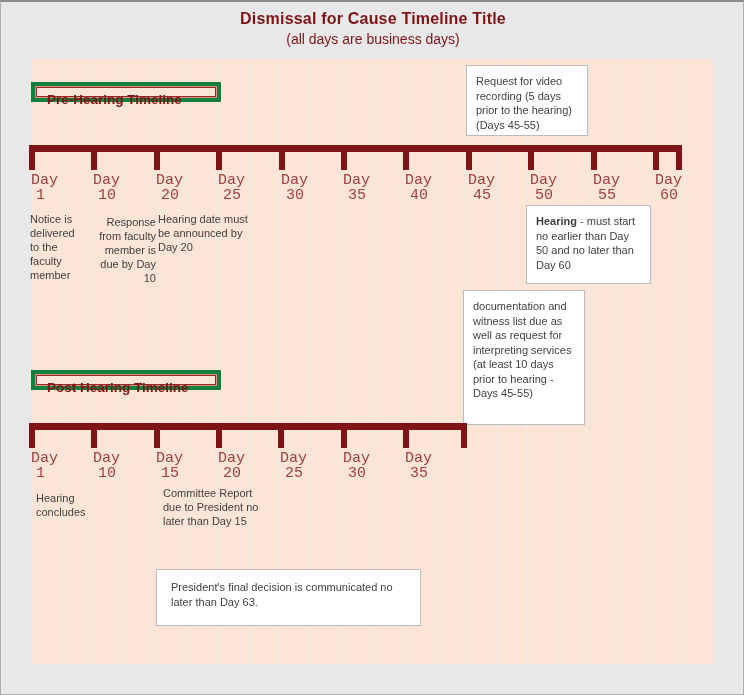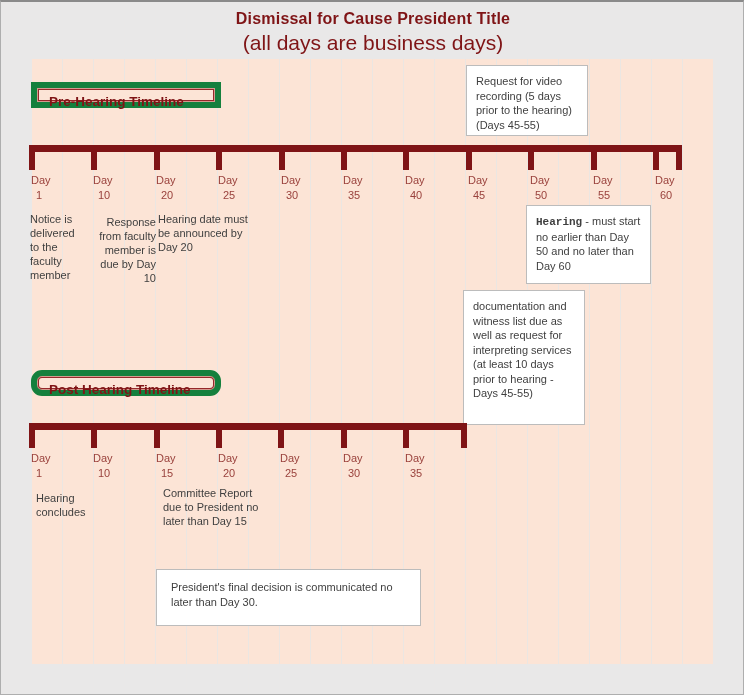--- a/index.html
+++ b/index.html
@@ -19,61 +19,61 @@
   }
   .canvas{
     position:absolute;left:31px;top:57px;width:681px;height:605px;
     background-color:var(--peach,#fce4d6);
     background-image:repeating-linear-gradient(to right,
       transparent 0, transparent 30px,
       #ebe6e2 30px, #ebe6e2 31px);
   }
   .title-block{position:absolute;left:0;top:8px;width:744px;text-align:center;color:var(--maroon,#7f1416);}
   .title-main{font-size:16px;font-weight:bold;letter-spacing:.2px;}
-  .title-sub{font-size:21px;margin-top:3px;}
+  .title-sub{font-size:14px;margin-top:3px;}
   .section-header{
-    position:absolute;left:30px;width:190px;height:26px;box-sizing:border-box;
+    position:absolute;left:30px;width:190px;height:20px;box-sizing:border-box;
     background:var(--peach,#fce4d6);
-    border:6px solid #15803d;
+    border:4px solid #15803d;
     box-shadow:inset 0 0 0 1px #d49a8e, inset 0 0 0 2px #96282a;
     color:var(--maroon,#7f1416);
     font-size:13.5px;font-weight:bold;line-height:27px;padding-left:12px;
   }
   #pre-header{top:80px;}
-  #post-header{top:368px;border-radius:11px;}
+  #post-header{top:368px;}
   .timeline{position:absolute;height:7px;background:var(--maroon,#7f1416);}
   #pre-timeline{left:28px;top:143px;width:653px;}
   #post-timeline{left:28px;top:421px;width:438px;}
   .tick{position:absolute;top:0;width:6px;height:25px;background:var(--maroon,#7f1416);}
-  .day-label{position:absolute;top:28px;width:44px;color:var(--dayred,#9a423d);font-size:11px;line-height:15px;}
+  .day-label{position:absolute;top:28px;width:44px;color:var(--dayred,#9a423d);font-size:15px;line-height:15px;font-family:Liberation Mono, monospace;}
   .day-label .num{padding-left:5px;}
   .note{position:absolute;color:var(--text,#3f3f3f);font-size:11px;line-height:14px;}
   .callout{
     position:absolute;box-sizing:border-box;background:#ffffff;
     border:1px solid #bcbcbc;
     color:var(--text,#3f3f3f);font-size:11px;line-height:14.5px;
     padding:8px 6px 8px 9px;
   }
   #callout-video{left:465px;top:63px;width:122px;height:71px;}
   #callout-hearing{left:525px;top:203px;width:125px;height:79px;}
   #callout-docs{left:462px;top:288px;width:122px;height:135px;}
   #callout-decision{left:155px;top:567px;width:265px;height:57px;padding:10px 12px 8px 14px;}
-  .b{font-weight:bold;font-family:Liberation Mono, monospace;}
+  .b{font-weight:bold;}
   #note-pre-1{left:29px;top:210px;width:54px;}
   #note-pre-2{left:97px;top:213px;width:58px;text-align:right;}
   #note-pre-3{left:157px;top:210px;width:92px;}
   #note-post-1{left:35px;top:489px;width:70px;}
   #note-post-2{left:162px;top:484px;width:106px;}
 </style>
 </head>
 <body>
 
 <div class="frame">
   <div class="title-block">
-    <div class="title-main">Dismissal for Cause President Title</div>
+    <div class="title-main">Dismissal for Cause Timeline Title</div>
     <div class="title-sub">(all days are business days)</div>
   </div>
 
   <div class="canvas"></div>
 
   <div class="section-header" id="pre-header">Pre-Hearing Timeline</div>
 
   <div class="timeline" id="pre-timeline">
       <div class="tick" style="left: 0px;"></div>
       <div class="day-label" style="left: 2px;">
@@ -180,14 +180,14 @@
       <div class="day-label" style="left: 376px;">
         <div>Day</div>
         <div class="num">35</div>
       </div>
       <div class="tick" style="left: 432px;"></div>
     </div>
 
   <div class="note" id="note-post-1">Hearing concludes</div>
   <div class="note" id="note-post-2">Committee Report due to President no later than Day 15</div>
 
-  <div class="callout" id="callout-decision">President's final decision is communicated no later than Day 30.</div>
+  <div class="callout" id="callout-decision">President's final decision is communicated no later than Day 63.</div>
 </div>
 
 </body></html>

